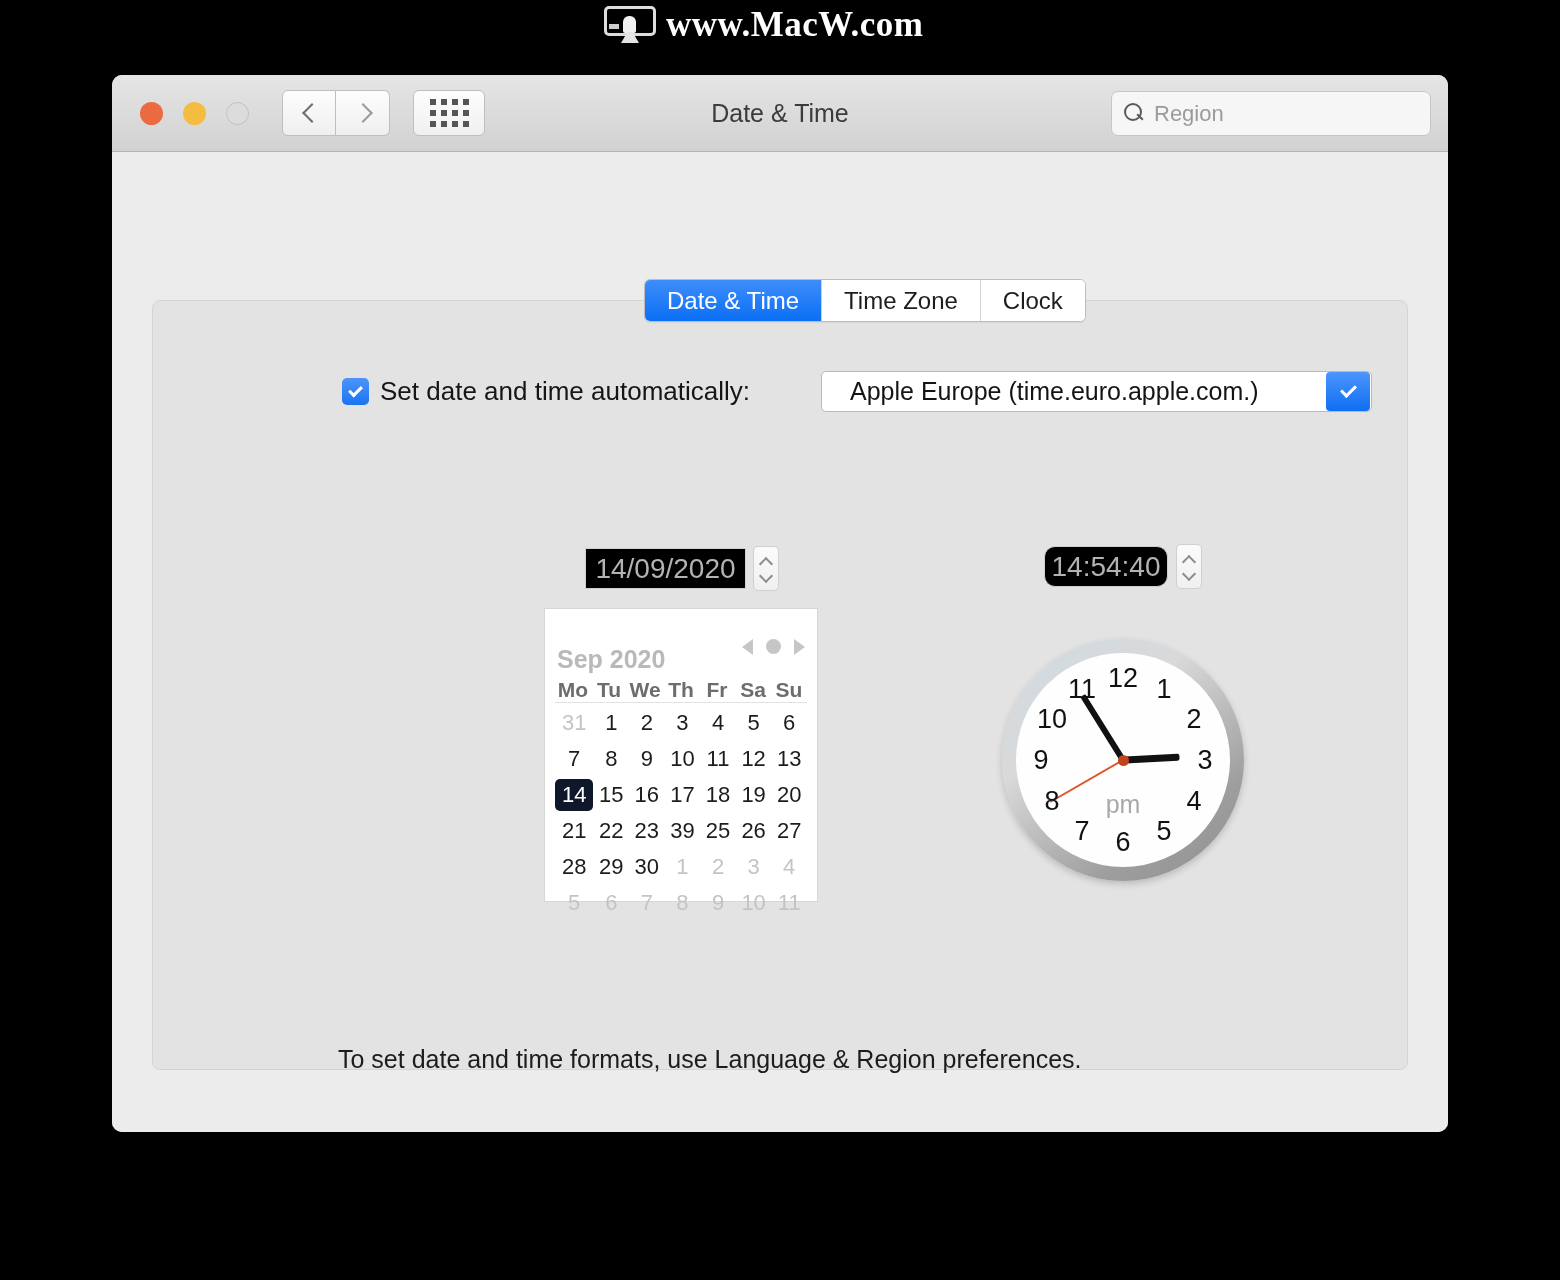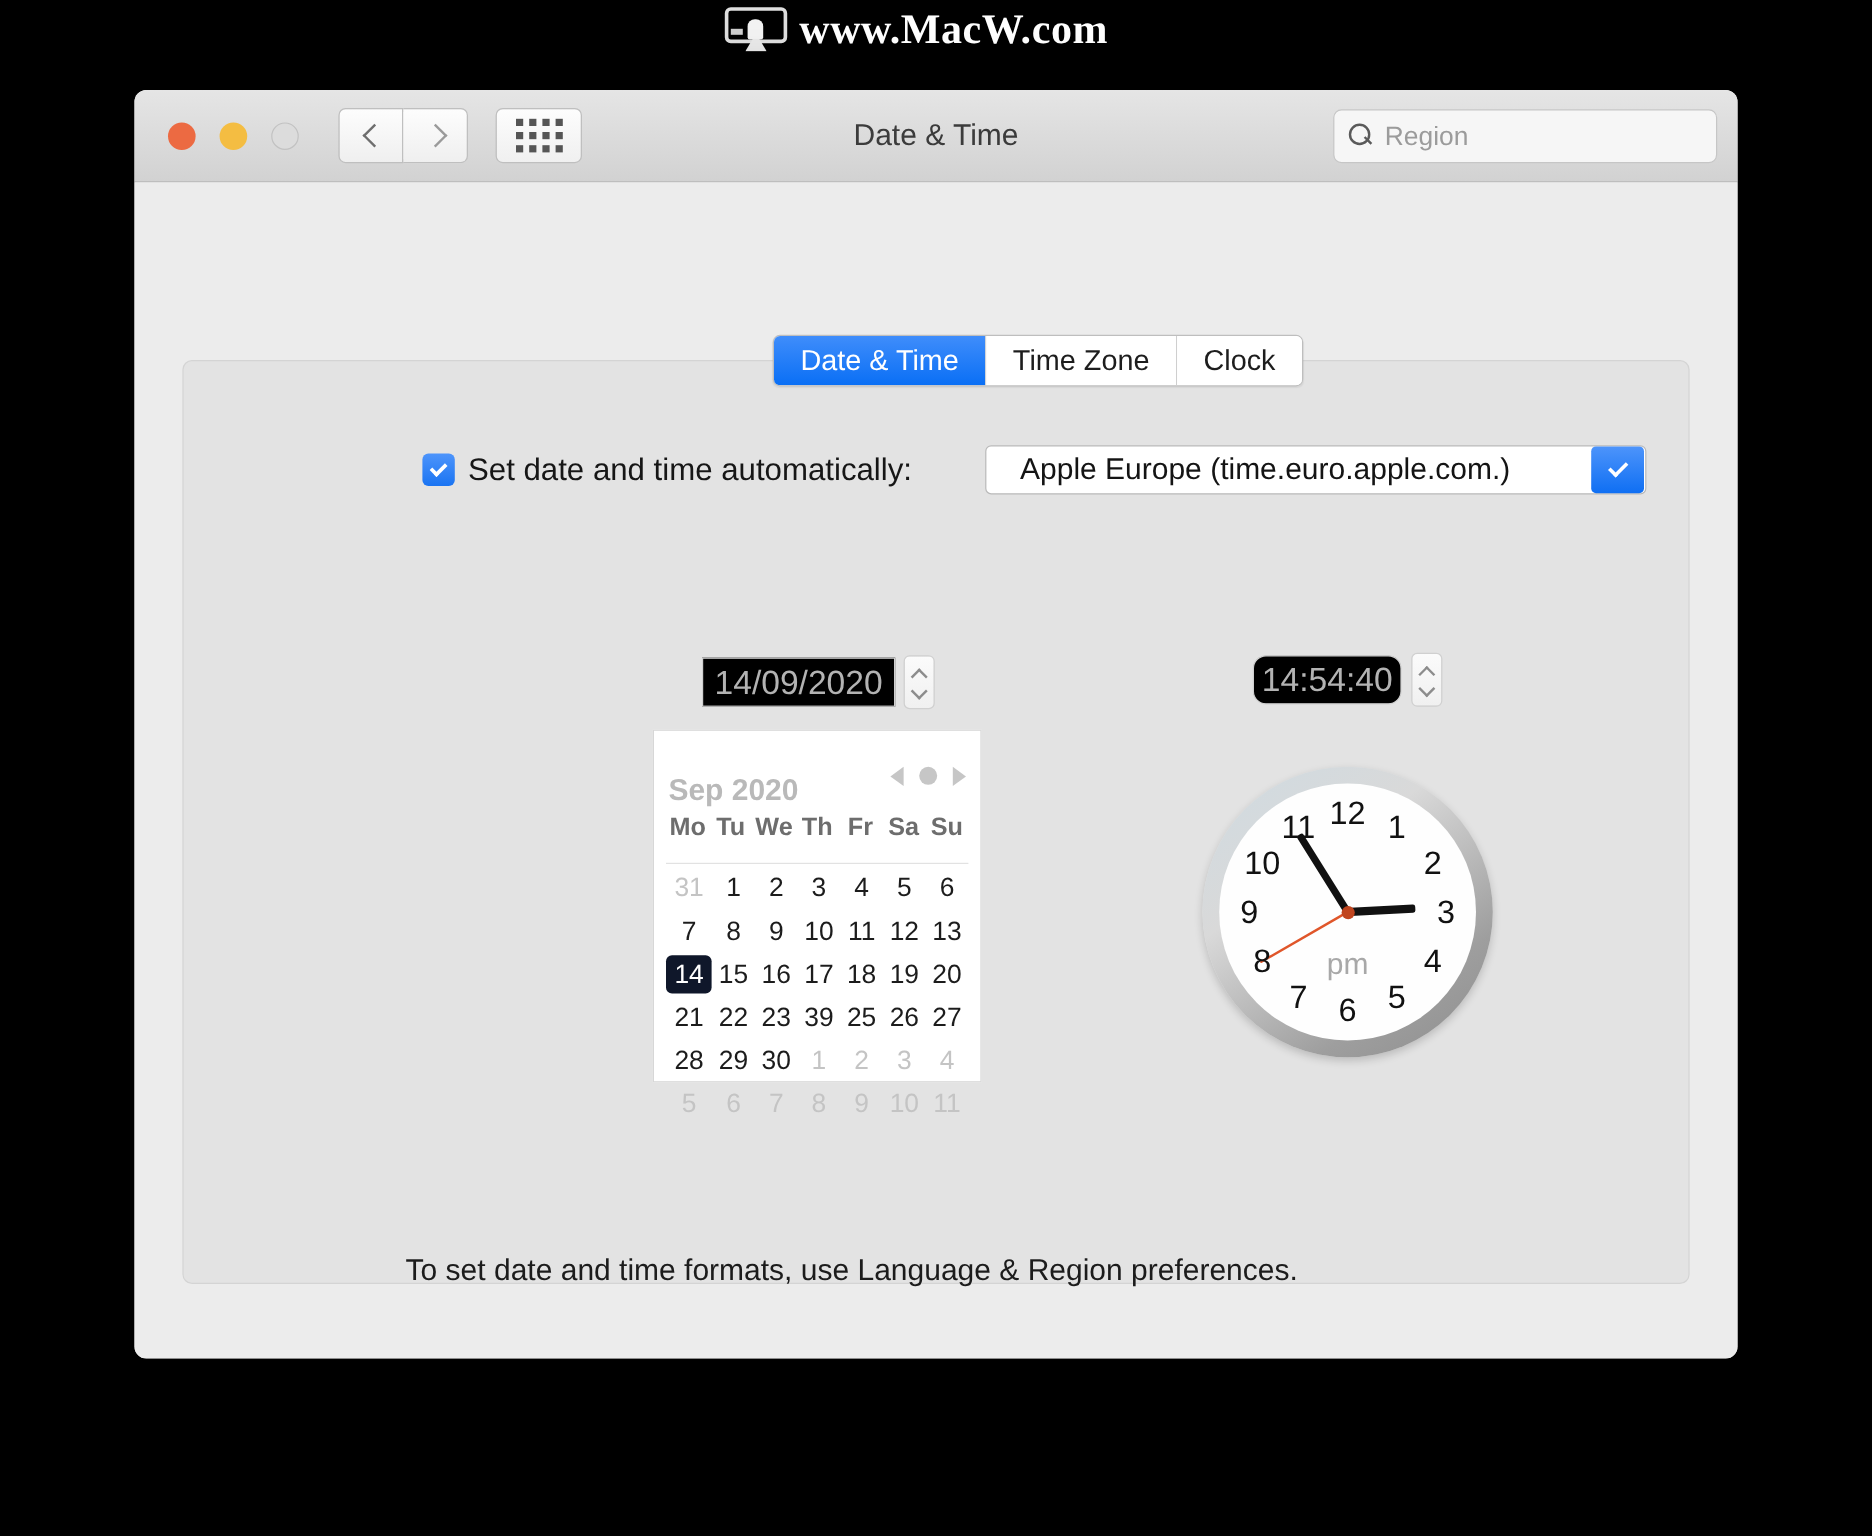--- a/index.html
+++ b/index.html
@@ -134,21 +134,21 @@
     color: #fff;
   }
 
   
   .panel {
     position: absolute; left: 40px; top: 148px;
     width: 1256px; height: 770px;
     background: #e3e3e3; border: 1px solid #d4d4d4; border-radius: 8px;
   }
 
-  .autorow { position: absolute; left: 240px; top: 224px; display: flex; align-items: center; }
+  .autorow { position: absolute; left: 230px; top: 224px; display: flex; align-items: center; }
   .cb {
     width: 27px; height: 27px; border-radius: 5px;
     background: linear-gradient(to bottom, #4d94fb, #1a74f2);
     display: flex; align-items: center; justify-content: center;
     margin-right: 11px;
   }
   .cb .tick {
     width: 13px; height: 8px; border-left: 3px solid #fff; border-bottom: 3px solid #fff;
     transform: rotate(-45deg); margin-top: -3px;
   }
@@ -208,21 +208,21 @@
     background: #fff; border: 1px solid #d7d7d7;
     padding: 8px 10px;
   }
   .cal-head { display: flex; align-items: center; justify-content: space-between; padding: 2px 2px 4px 2px; }
   .cal-month { font-size: 25px; font-weight: bold; color: #b9b9b9; margin-top: 26px; }
   .cal-nav { display: flex; align-items: center; gap: 13px; }
   .nav-l, .nav-r { width: 0; height: 0; border-top: 8px solid transparent; border-bottom: 8px solid transparent; }
   .nav-l { border-right: 11px solid #c6c6c6; }
   .nav-r { border-left: 11px solid #c6c6c6; }
   .nav-c { width: 15px; height: 15px; border-radius: 50%; background: #c6c6c6; }
-  .cal-dows { display: grid; grid-template-columns: repeat(7, 1fr); padding-bottom: 17px; border-bottom: 1px solid #e2e2e2; }
+  .cal-dows { display: grid; grid-template-columns: repeat(7, 1fr); padding-bottom: 0; border-bottom: 1px solid #e2e2e2; }
   .cal-dows span { text-align: center; font-size: 21px; font-weight: bold; color: #6d6d6d; }
   .cal-grid { display: grid; grid-template-columns: repeat(7, 1fr); grid-auto-rows: 36px; margin-top: 2px; }
   .cal-cell { display: flex; align-items: center; justify-content: center; font-size: 22px; color: #1c1c1c; }
   .cal-cell.dim { color: #c4c4c4; }
   .cal-cell.sel { }
   .cal-cell.sel span {
     background: #0f172a; color: #fff; border-radius: 5px;
     padding: 3px 7px; display: inline-block; min-width: 34px; text-align: center;
   }
 

